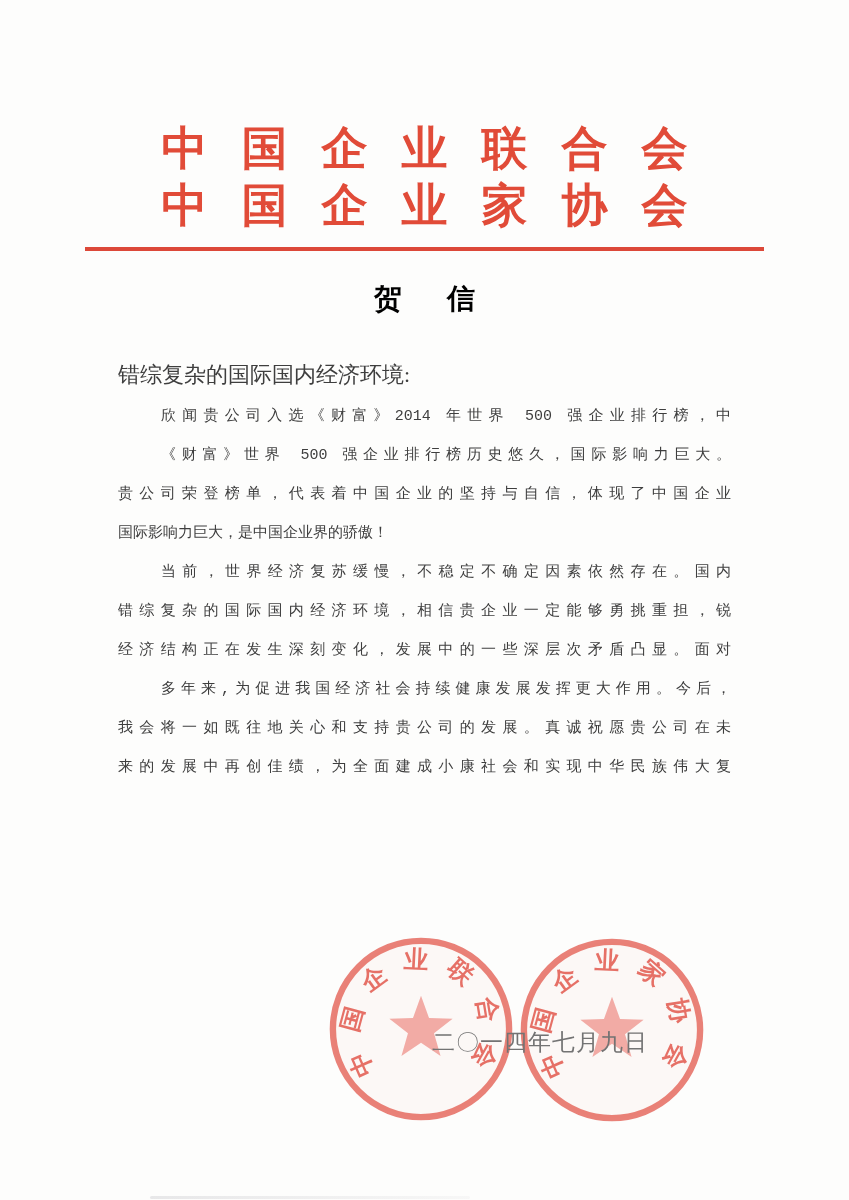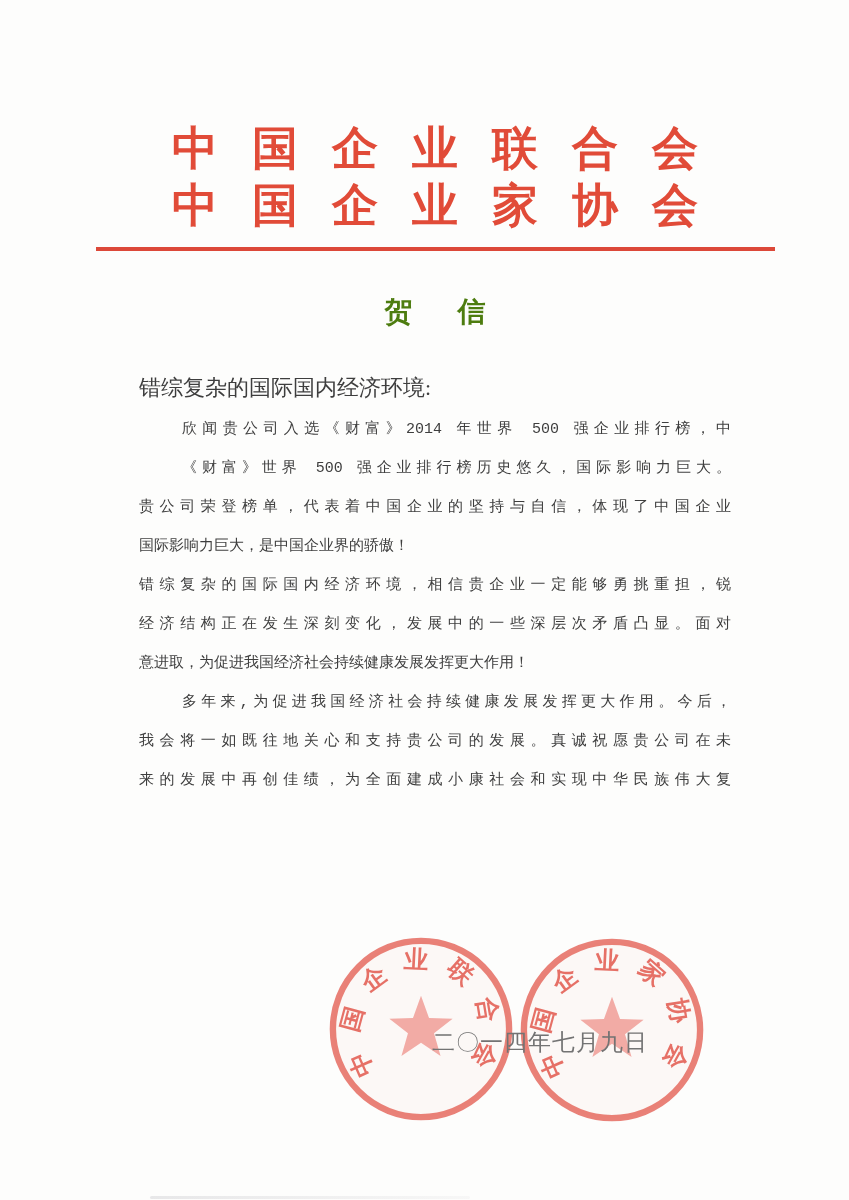--- a/index.html
+++ b/index.html
@@ -4,37 +4,36 @@
 <style>
   * { margin:0; padding:0; box-sizing:border-box; }
   html,body { background:#ffffff; }
   .page {
     position:relative;
     width:849px; height:1200px;
     margin:0 auto;
     background:#fdfdfc;
     font-family:"Liberation Serif", serif;
     overflow:hidden;
-    padding-left:21px;
   }
   
   .letterhead { padding-top:120px; text-align:center; }
   .lh-line {
     font-size:46px; font-weight:bold; color:#e14b38;
     letter-spacing:34px; padding-left:34px;
     line-height:57px; white-space:nowrap;
   }
   .rule {
     width:679px; height:4px; background:#dc4839;
     margin:13px auto 0 auto;
   }
   
   .title {
-    margin-top:44px; text-align:center;
-    font-size:28px; font-weight:bold; color:#4d7c0f;
+    margin-top:31px; text-align:center;
+    font-size:28px; font-weight:bold; color:#000000;
     letter-spacing:45px; padding-left:45px; line-height:34px;
   }
   
   .salutation {
     margin:44px 118px 0 118px;
     font-size:22px; color:#3e3e3e; line-height:30px;
   }
   .body-block { margin:7px 118px 0 118px; }
   .line {
     font-size:15px; line-height:39px; color:#3e3e3e;
@@ -78,23 +77,23 @@
 
   <div class="salutation">错综复杂的国际国内经济环境:</div>
 
   <div class="body-block">
     <div class="line first">欣闻贵公司入选《财富》2014 年世界 500 强企业排行榜，中</div>
 
     <div class="line first">《财富》世界 500 强企业排行榜历史悠久，国际影响力巨大。</div>
     <div class="line">贵公司荣登榜单，代表着中国企业的坚持与自信，体现了中国企业</div>
     <div class="line last">国际影响力巨大，是中国企业界的骄傲！</div>
 
+    <div class="line first">当前，世界经济复苏缓慢，不稳定不确定因素依然存在。国内</div>
     <div class="line">错综复杂的国际国内经济环境，相信贵企业一定能够勇挑重担，锐</div>
     <div class="line">经济结构正在发生深刻变化，发展中的一些深层次矛盾凸显。面对</div>
-    <div class="line last">意进取，为促进我国经济社会持续健康发展发挥更大作用！</div>
 
     <div class="line first">多年来,为促进我国经济社会持续健康发展发挥更大作用。今后，</div>
     <div class="line">我会将一如既往地关心和支持贵公司的发展。真诚祝愿贵公司在未</div>
     <div class="line">来的发展中再创佳绩，为全面建成小康社会和实现中华民族伟大复</div>
 
   </div>
 
   <div class="seal seal-left">
     <svg viewBox="0 0 190 190">
       <circle class="seal-ring" cx="95" cy="95" r="90"></circle>

